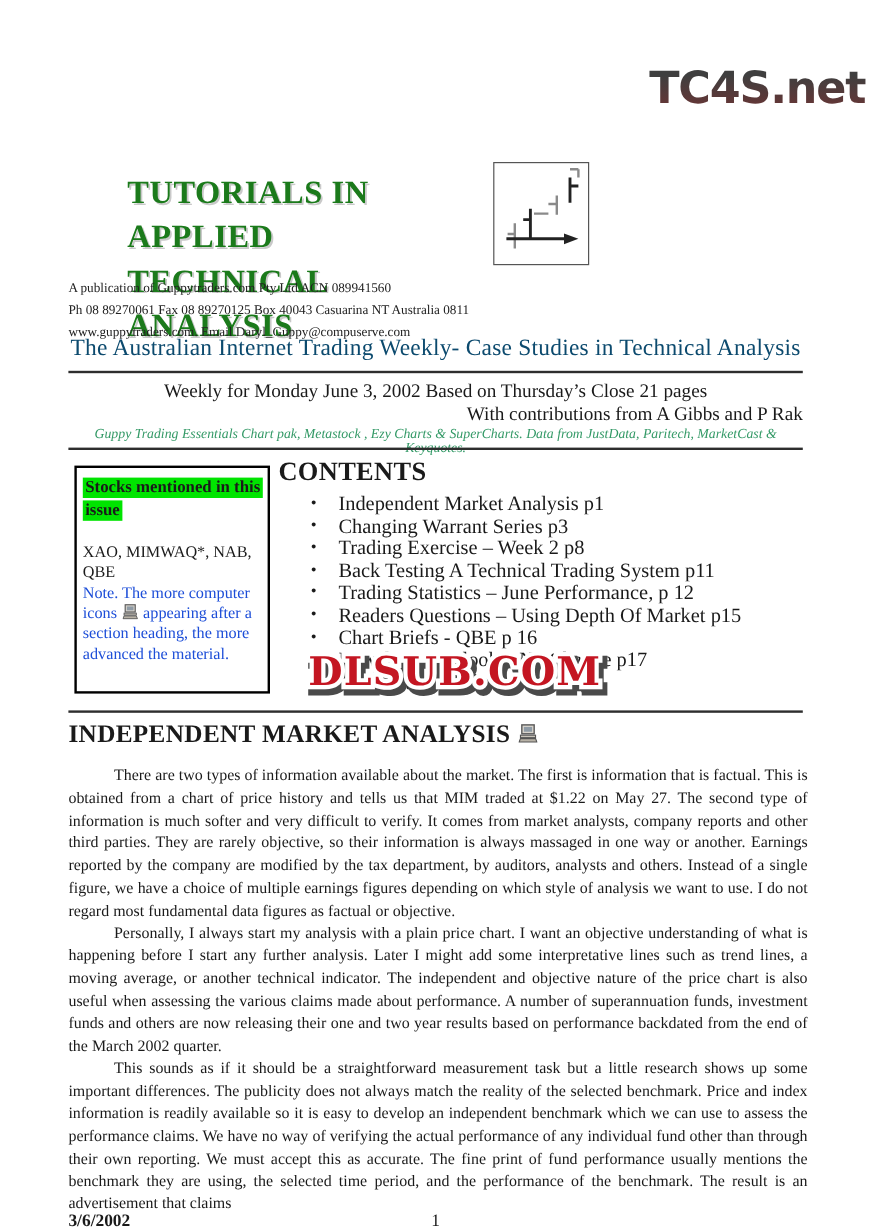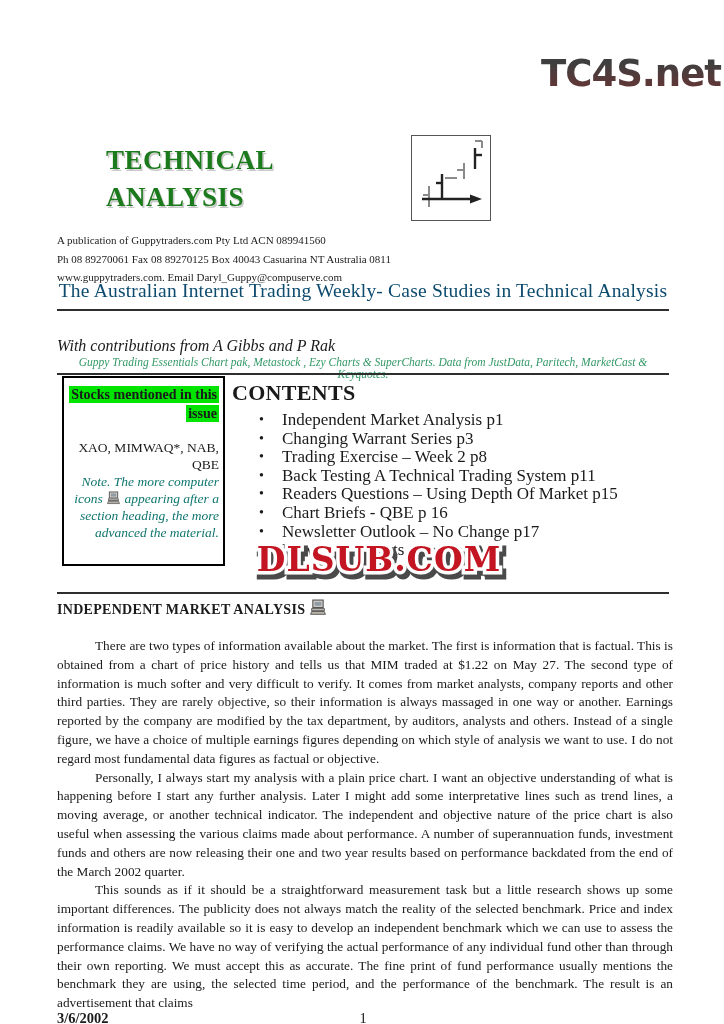--- a/index.html
+++ b/index.html
@@ -26,37 +26,37 @@
   .pub-block{
     position:absolute;left:57px;top:183px;width:612px;text-align:left;
     font-size:11px;line-height:18.5px;color:#222;
   }
   .tagline{
     position:absolute;left:57px;top:232px;width:612px;text-align:center;
     font-size:19.5px;color:#0c4a6e;letter-spacing:0.2px;white-space:nowrap;
   }
   .rule1{top:261px;}
   .issue-line{position:absolute;left:57px;top:270px;width:612px;text-align:center;font-size:16px;}
-  .contrib-line{position:absolute;left:57px;top:289px;width:612px;text-align:left;font-size:16px;font-style:italic;}
+  .contrib-line{position:absolute;left:57px;top:289px;width:612px;text-align:right;font-size:16px;}
   .tools-line{position:absolute;left:57px;top:308px;width:612px;text-align:center;font-size:11.5px;font-style:italic;color:#339966;}
   .rule2{top:325px;}
 
   
   .stocks-box{
-    position:absolute;left:62px;top:328px;width:150px;height:179px;
+    position:absolute;left:62px;top:340px;width:150px;height:179px;
     border:2px solid #000;padding:7px 4px 0 5px;
-    font-size:13.5px;line-height:17px;text-align:right;
+    font-size:13.5px;line-height:17px;
   }
   .stocks-heading{
     font-weight:bold;font-size:14px;line-height:19px;
     background:#00e400;padding:1px 2px;
     -webkit-box-decoration-break:clone;box-decoration-break:clone;
   }
   .stocks-list{margin-top:16px;}
-  .stocks-note{color:#0f766e;font-style:italic;}
+  .stocks-note{color:#1d4ed8;}
   .inline-icon{vertical-align:-2px;margin:0 1px;}
 
   
   .contents{position:absolute;left:232px;top:332px;width:445px;}
   .contents-heading{font-weight:bold;font-size:22px;letter-spacing:0.3px;}
   .contents-list{list-style:none;margin:5px 0 0 0;padding:0;}
   .contents-list li{
     position:relative;padding-left:50px;font-size:17px;line-height:18.6px;
   }
   .contents-list li::before{
@@ -64,21 +64,21 @@
   }
 
   
   .wm-center{position:absolute;left:227px;top:487px;}
 
   .rule3{top:544px;}
 
   
   .article-heading{
     position:absolute;left:57px;top:551px;width:612px;
-    font-weight:bold;font-size:14px;letter-spacing:0.3px;
+    font-weight:bold;font-size:21px;letter-spacing:0.3px;
   }
   .article-body{
     position:absolute;left:57px;top:589px;width:616px;
     font-size:13.3px;line-height:18.8px;text-align:justify;
   }
   .article-body p{margin:0;text-indent:38px;}
 
   
   .footer-date{position:absolute;left:57px;top:962px;font-weight:bold;font-size:14.5px;}
   .footer-page{position:absolute;left:57px;top:962px;width:612px;text-align:center;font-size:14.5px;}
@@ -95,20 +95,21 @@
         <linearGradient id="gTop" x1="0" y1="0" x2="0" y2="1">
           <stop offset="0.25" stop-color="#3f3f3f"></stop>
           <stop offset="1" stop-color="#6e3434"></stop>
         </linearGradient>
       </defs>
       <text x="196" y="37" text-anchor="end" font-family="DejaVu Sans, sans-serif" font-weight="bold" font-size="37" letter-spacing="-1" fill="url(#gTop)">TC4S.net</text>
     </svg>
   </div>
 
   <div class="masthead-title">
+    <div>TUTORIALS IN APPLIED</div>
     <div>TECHNICAL ANALYSIS</div>
   </div>
 
   <div class="logo-box">
     <svg width="78" height="84" viewBox="0 0 78 84">
       <g stroke="#8a8a8a" stroke-width="2" fill="none">
         <line x1="17" y1="50" x2="17" y2="71"></line>
         <line x1="11" y1="59" x2="17" y2="59"></line>
         <line x1="33" y1="42" x2="45" y2="42"></line>
         <line x1="52" y1="27" x2="52" y2="43"></line>
@@ -130,20 +131,21 @@
   <div class="pub-block">
     <div>A publication of Guppytraders.com Pty Ltd ACN 089941560</div>
     <div>Ph 08 89270061  Fax 08 89270125  Box 40043 Casuarina NT Australia  0811</div>
     <div>www.guppytraders.com.  Email  Daryl_Guppy@compuserve.com</div>
   </div>
 
   <div class="tagline">The Australian Internet Trading Weekly- Case Studies in Technical Analysis</div>
 
   <div class="rule rule1"></div>
 
+  <div class="issue-line">Weekly for Monday June 3, 2002 Based on Thursday’s Close 21 pages</div>
   <div class="contrib-line">With contributions from A Gibbs and P Rak</div>
   <div class="tools-line">Guppy Trading Essentials Chart pak, Metastock , Ezy Charts &amp; SuperCharts. Data from JustData, Paritech, MarketCast &amp; Keyquotes.</div>
 
   <div class="rule rule2"></div>
 
   <div class="stocks-box">
     <span class="stocks-heading">Stocks mentioned in this issue</span>
     <div class="stocks-list"> XAO, MIMWAQ*, NAB, QBE</div>
     <div class="stocks-note">
       <span>Note. The more computer icons </span><svg class="inline-icon" width="13" height="14" viewBox="0 0 14 14">
@@ -155,20 +157,21 @@
     </div>
   </div>
 
   <div class="contents">
     <div class="contents-heading">CONTENTS</div>
     <ul class="contents-list">
       <li>Independent Market Analysis p1</li>
       <li>Changing Warrant Series p3</li>
       <li>Trading Exercise – Week 2 p8</li>
       <li>Back Testing A Technical Trading System p11</li>
+      <li>Trading Statistics – June Performance, p 12</li>
       <li>Readers Questions – Using Depth Of Market p15</li>
       <li>Chart Briefs - QBE p 16</li>
       <li>Newsletter Outlook – No Change  p17</li>
       <li>Newsletter Charts</li>
     </ul>
   </div>
 
   <div class="wm-center">
     <svg width="300" height="50">
       <text x="152" y="36" text-anchor="middle" font-family="DejaVu Serif, serif" font-weight="bold" font-size="33" letter-spacing="1" fill="#4a4a4a" stroke="#4a4a4a" stroke-width="9" paint-order="stroke" transform="translate(3,4)">DLSUB.COM</text>

